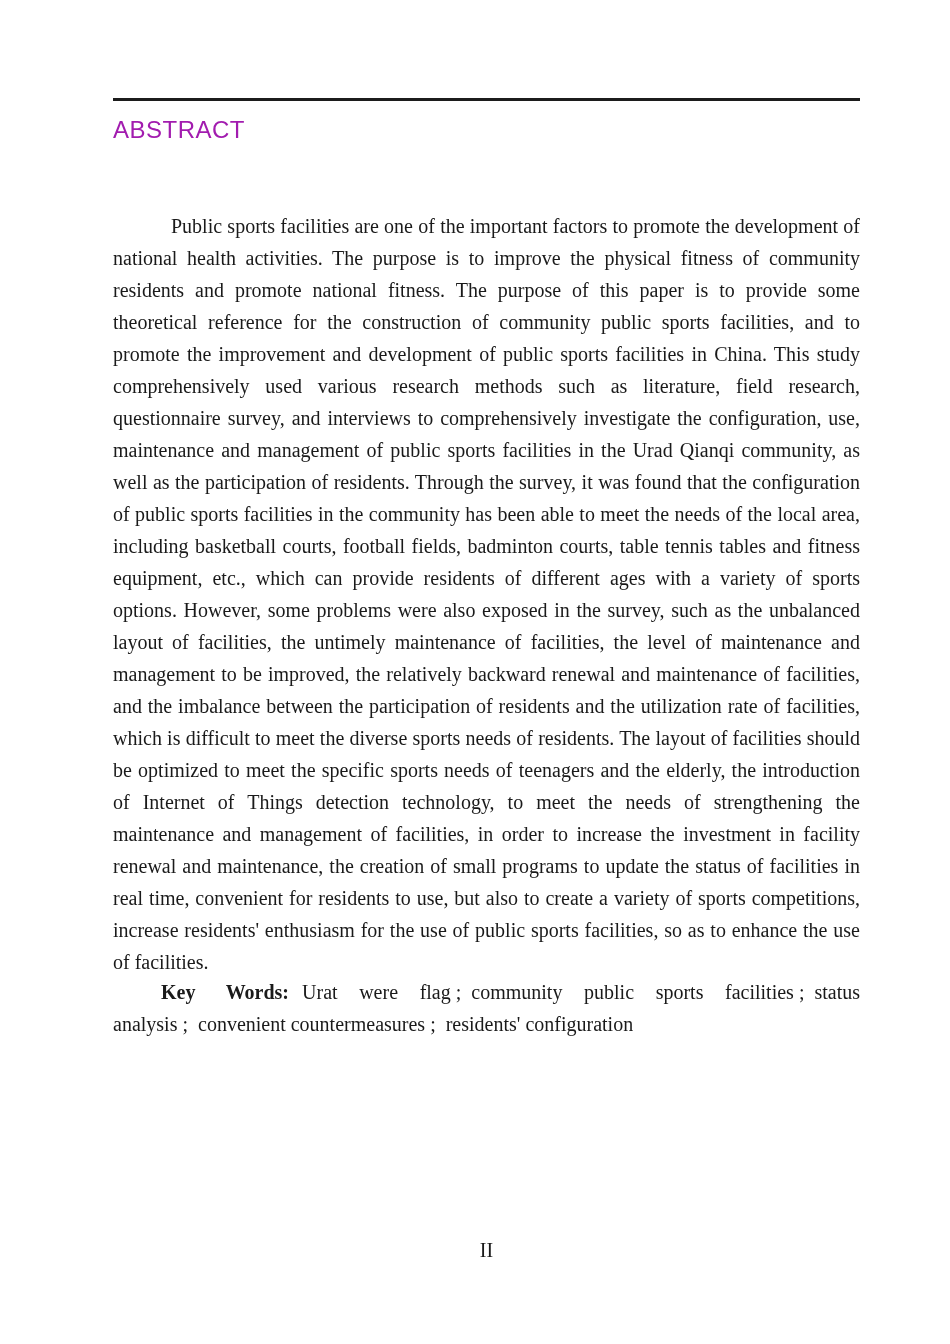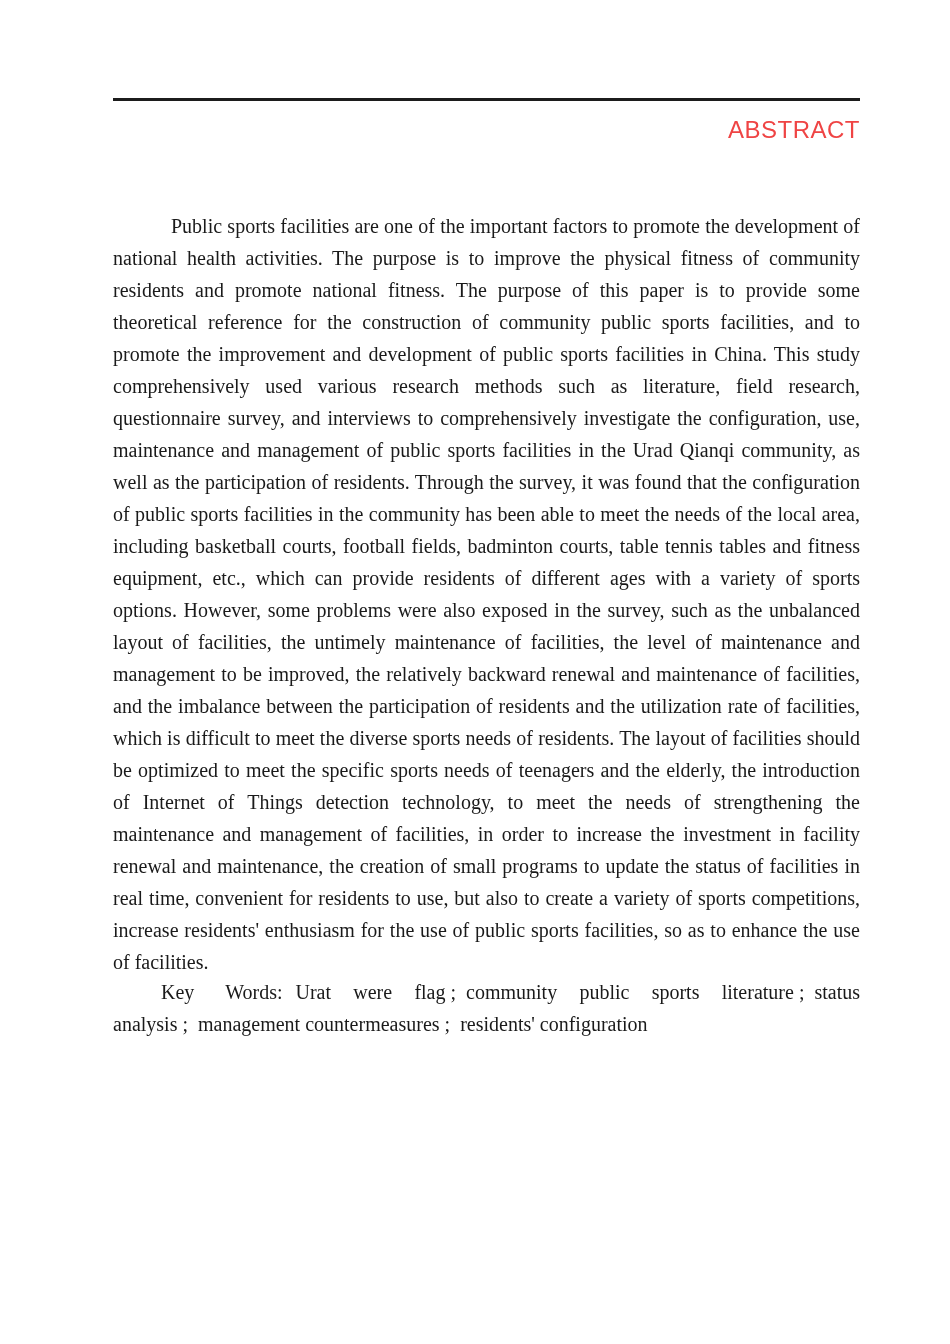--- a/index.html
+++ b/index.html
@@ -23,27 +23,27 @@
     width: 747px;
     top: 98px;
     height: 3px;
     background: #1c1c1c;
   }
   .page-title {
     position: absolute;
     left: 113px;
     width: 747px;
     top: 117px;
-    text-align: right;
+    text-align: left;
     font-family: "Liberation Sans", "DejaVu Sans", sans-serif;
     font-size: 24px;
     line-height: 26px;
     font-weight: 400;
     letter-spacing: 0.5px;
-    color: #ef4444;
+    color: #a21caf;
     white-space: nowrap;
   }
   .abstract-body {
     position: absolute;
     left: 113px;
     width: 747px;
     top: 210px;
     font-size: 20px;
     line-height: 32px;
     text-align: justify;
@@ -55,21 +55,21 @@
     left: 113px;
     width: 747px;
     top: 976px;
     font-size: 20px;
     line-height: 32px;
     text-align: justify;
     text-indent: 48px;
     color: #1a1a1a;
   }
   .kw-label {
-    font-weight: normal;
+    font-weight: bold;
     word-spacing: 9px;
     margin-right: 13px;
   }
   .kw-sep {
     margin: 0 10px 0 5px;
   }
   .page-number {
     position: absolute;
     left: 113px;
     width: 747px;
@@ -84,16 +84,17 @@
 <body>
 
 <div class="page">
 
   <div class="title-rule"></div>
 
   <h1 class="page-title">ABSTRACT</h1>
 
   <p class="abstract-body">Public sports facilities are one of the important factors to promote the development of national health activities. The purpose is to improve the physical fitness of community residents and promote national fitness. The purpose of this paper is to provide some theoretical reference for the construction of community public sports facilities, and to promote the improvement and development of public sports facilities in China. This study comprehensively used various research methods such as literature, field research, questionnaire survey, and interviews to comprehensively investigate the configuration, use, maintenance and management of public sports facilities in the Urad Qianqi community, as well as the participation of residents. Through the survey, it was found that the configuration of public sports facilities in the community has been able to meet the needs of the local area, including basketball courts, football fields, badminton courts, table tennis tables and fitness equipment, etc., which can provide residents of different ages with a variety of sports options. However, some problems were also exposed in the survey, such as the unbalanced layout of facilities, the untimely maintenance of facilities, the level of maintenance and management to be improved, the relatively backward renewal and maintenance of facilities, and the imbalance between the participation of residents and the utilization rate of facilities, which is difficult to meet the diverse sports needs of residents. The layout of facilities should be optimized to meet the specific sports needs of teenagers and the elderly, the introduction of Internet of Things detection technology, to meet the needs of strengthening the maintenance and management of facilities, in order to increase the investment in facility renewal and maintenance, the creation of small programs to update the status of facilities in real time, convenient for residents to use, but also to create a variety of sports competitions, increase residents' enthusiasm for the use of public sports facilities, so as to enhance the use of facilities.</p>
 
-  <p class="keywords"><span class="kw-label">Key Words:</span><span>Urat were flag</span><span class="kw-sep">;</span><span>community public sports literature</span><span class="kw-sep">;</span><span>status analysis</span><span class="kw-sep">;</span><span>management countermeasures</span><span class="kw-sep">;</span><span>residents' configuration</span></p>
+  <p class="keywords"><span class="kw-label">Key Words:</span><span>Urat were flag</span><span class="kw-sep">;</span><span>community public sports facilities</span><span class="kw-sep">;</span><span>status analysis</span><span class="kw-sep">;</span><span>convenient countermeasures</span><span class="kw-sep">;</span><span>residents' configuration</span></p>
 
+  <div class="page-number">II</div>
 
 </div>
 
 </body></html>

